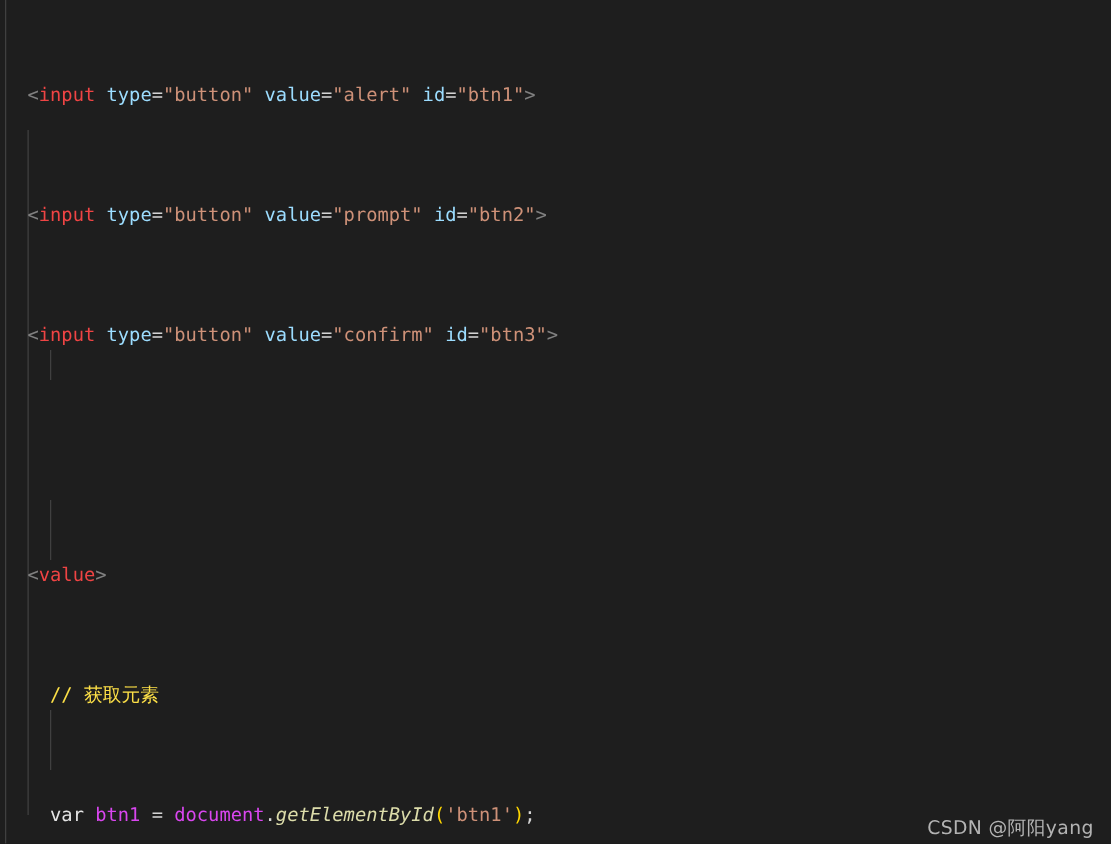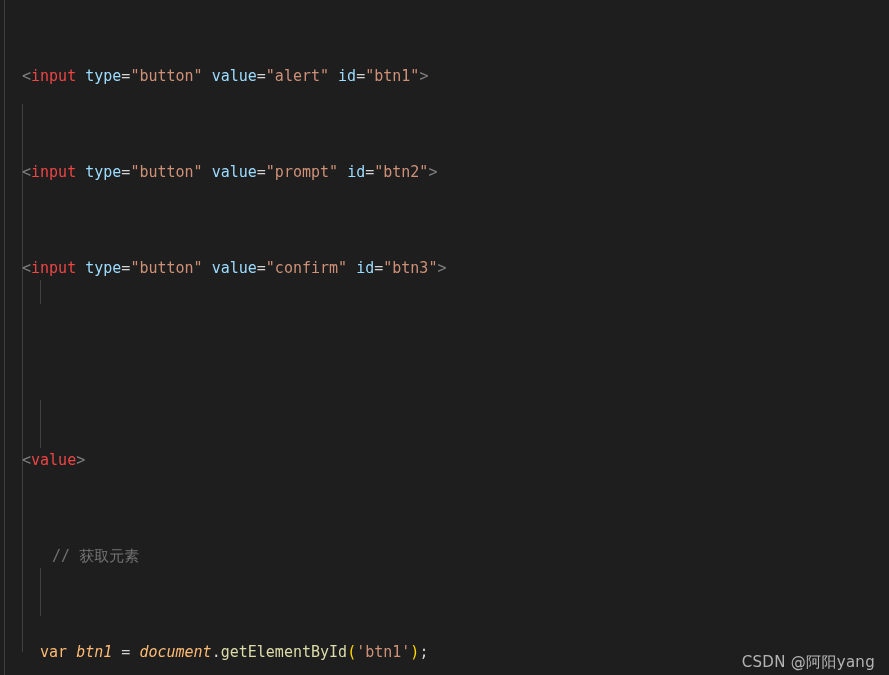--- a/index.html
+++ b/index.html
@@ -41,25 +41,25 @@
   .line {
     height: 24px;
     padding-left: 22px;
     white-space: pre;
   }
   
   .pun  { color: #808080; }
   .tag  { color: #ef4444; }
   .attr { color: #9cdcfe; text-align: center; }
   .str  { color: #ce9178; }
-  .kw   { color: #fdba74; }
-  .var  { color: #fdba74; font-style: italic; }
-  .fn   { color: #dcdcaa; }
+  .kw   { color: #e5e5e5; }
+  .var  { color: #d946ef; }
+  .fn   { color: #dcdcaa; font-style: italic; }
   .op   { color: #d4d4d4; }
-  .cmt  { color: #737373; padding-left: 12px; }
+  .cmt  { color: #fde047; }
   .br1  { color: #ffd700; }
 
   #watermark {
     position: absolute;
     right: 14px;
     bottom: 1px;
     font-family: "DejaVu Sans", "Liberation Sans", sans-serif;
     font-size: 15px;
     color: #c8c8c8;
     opacity: 0.88;

